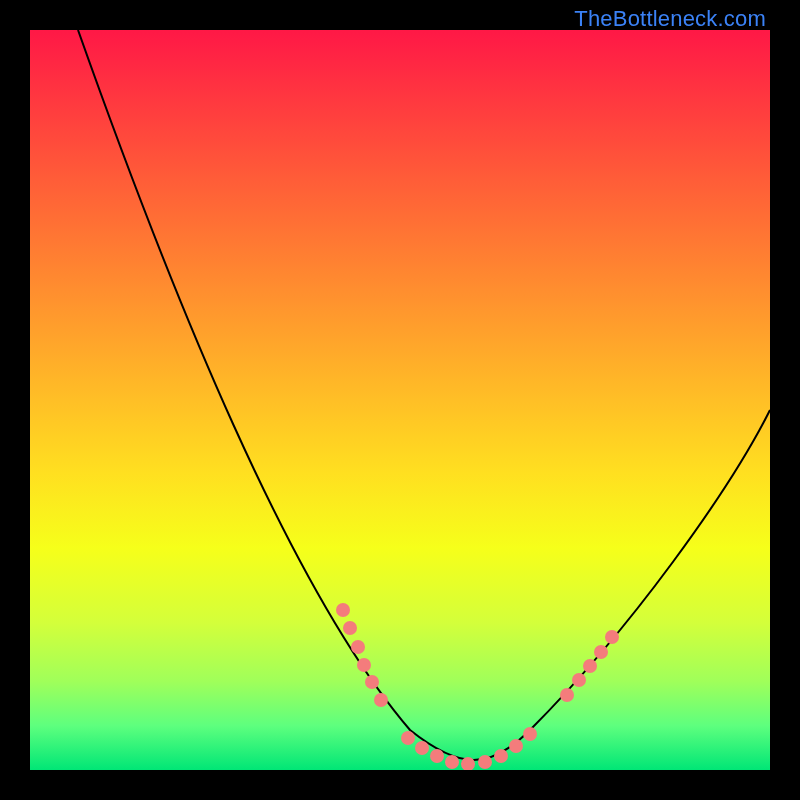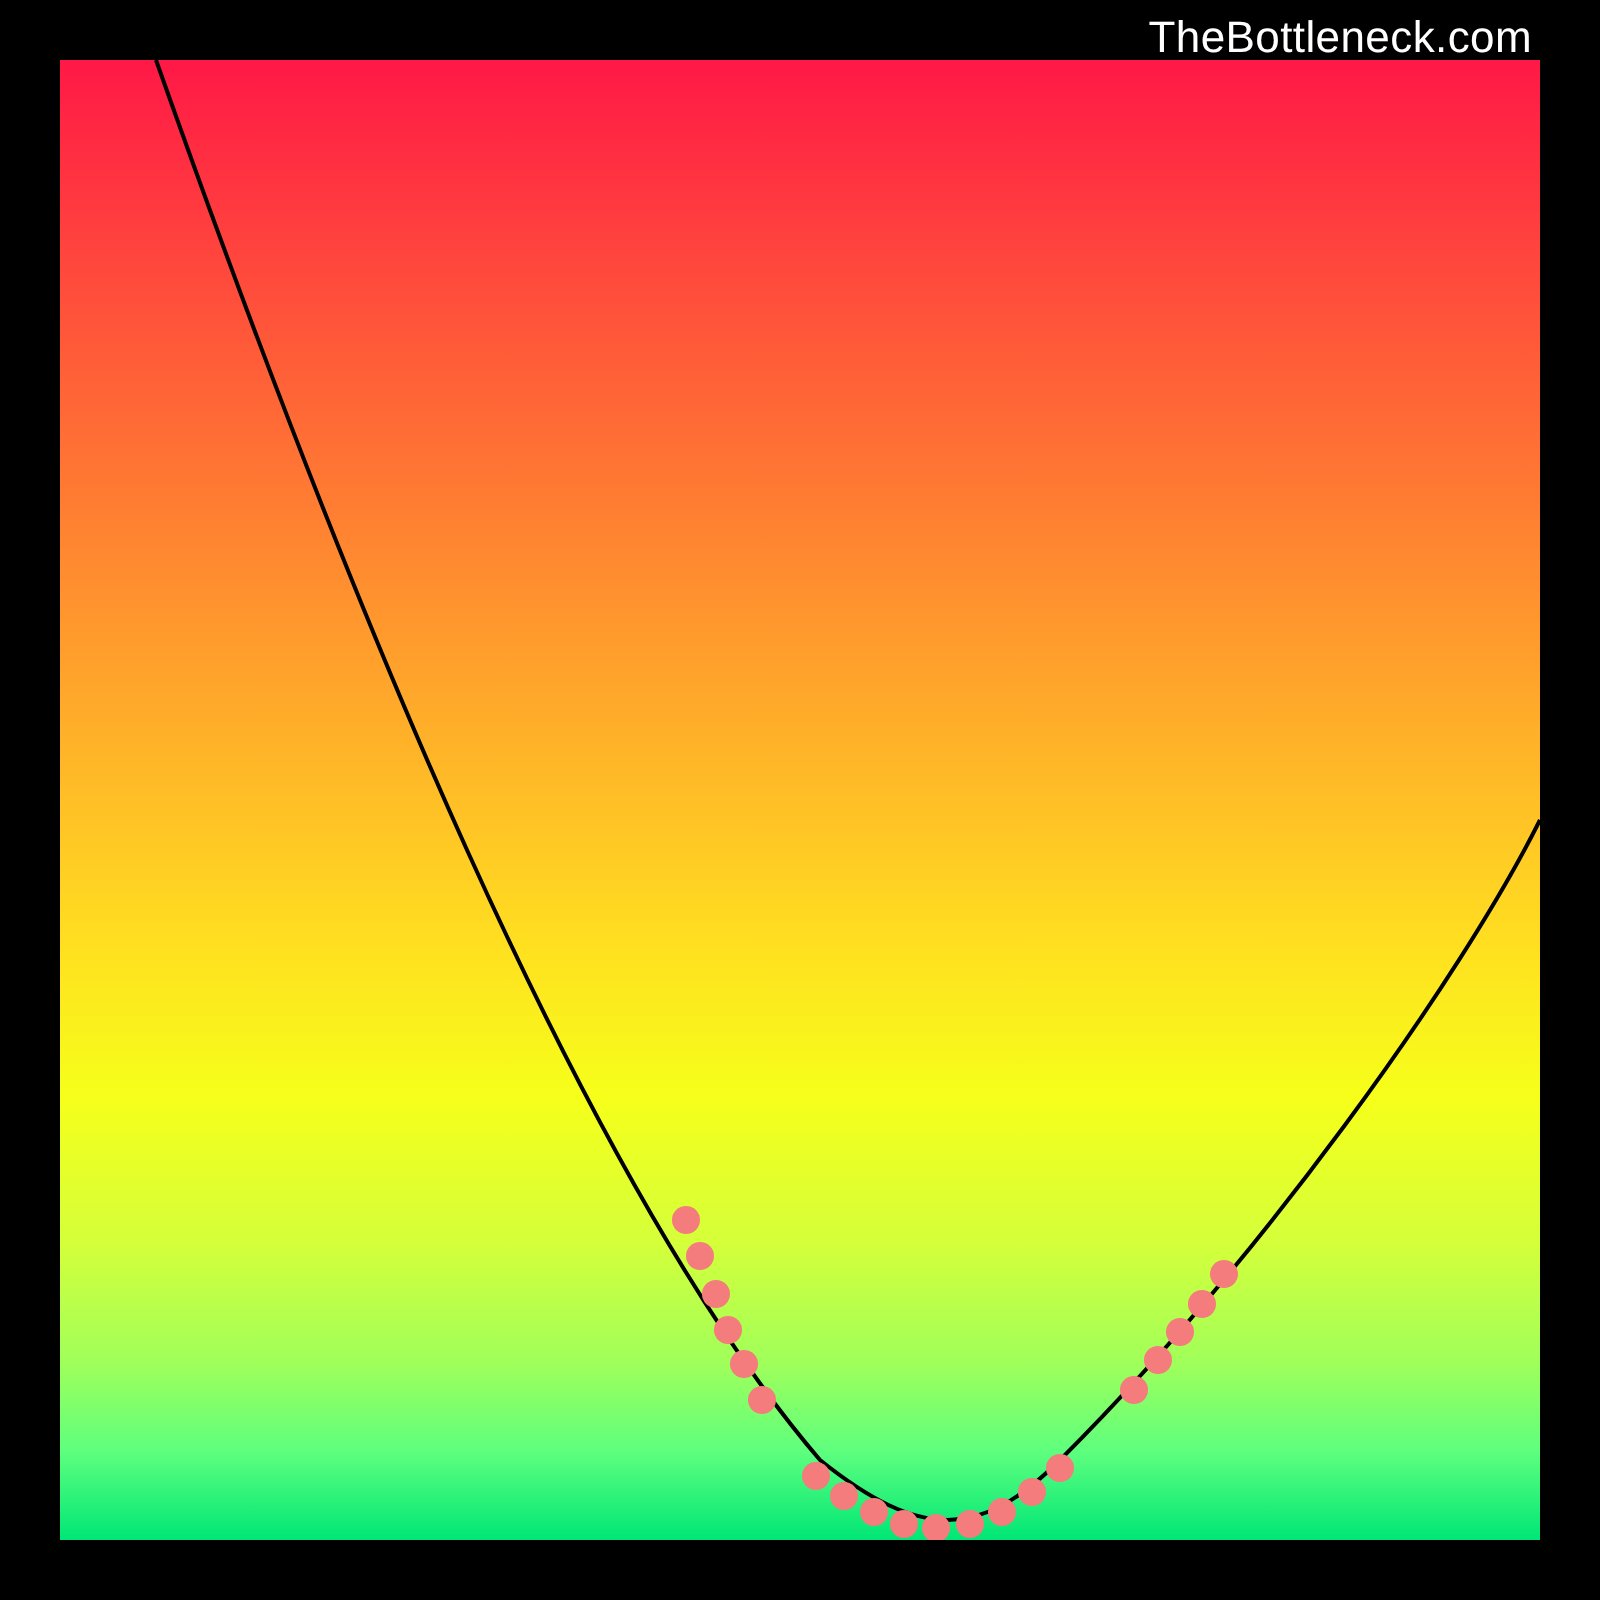--- a/index.html
+++ b/index.html
@@ -38,21 +38,21 @@
       #5eff7e 94%,
       #00e676 100%
     );
   }
   .watermark {
     position: absolute;
     top: 6px;
     right: 34px;
     font-family: Arial, Helvetica, sans-serif;
     font-size: 22px;
-    color: #ffffff;
+    color: #3b82f6;
     letter-spacing: 0.2px;
   }
   svg.curve {
     position: absolute;
     left: 0; top: 0;
     width: 740px;
     height: 740px;
   }
   .curve-path {
     fill: none;

